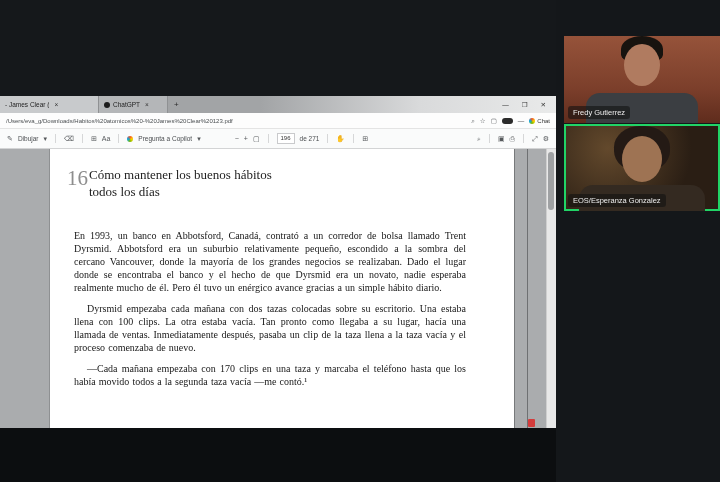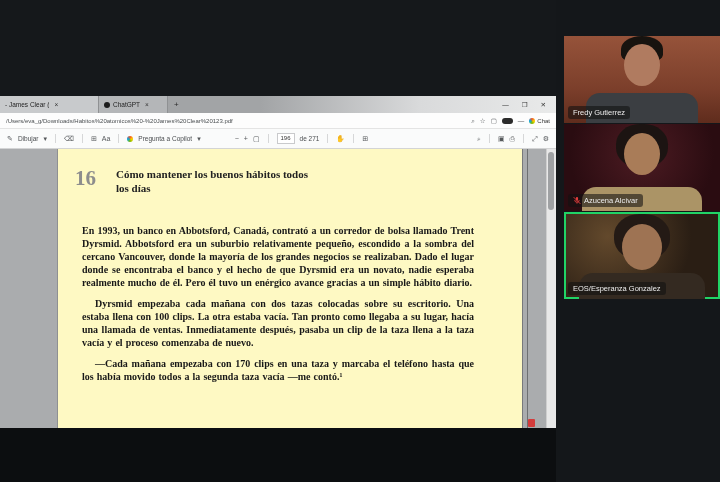--- a/index.html
+++ b/index.html
@@ -37,31 +37,31 @@
   .pdfbar{height:19px;background:#fafbfb;border-bottom:1px solid #d3d4d5;display:flex;align-items:center;padding:0 7px;font-size:6.5px;color:#4a4d50;}
   .pdfbar .g{display:flex;align-items:center;gap:5px;}
   .pdfbar .sep{width:1px;height:9px;background:#d6d7d8;margin:0 3px;}
   .pdfbar .glyph{font-size:7px;color:#55585b;}
   .pagebox{border:1px solid #c9cacc;background:#fff;padding:0 3px;font-size:6px;color:#333;line-height:9px;height:9px;}
   .center-g{margin-left:34px;}
   .right-g{margin-left:auto;}
 
   
   .content{position:relative;height:281px;background:#aaacae;overflow:hidden;}
-  .page{position:absolute;left:57px;top:0;width:464px;height:281px;background:#fef9c3;border-left:1px solid #8e9092;border-right:1px solid #77797b;overflow:hidden;font-weight:bold;}
+  .page{position:absolute;left:49px;top:0;width:464px;height:281px;background:#ffffff;border-left:1px solid #8e9092;border-right:1px solid #77797b;overflow:hidden;}
   .v-divider{position:absolute;left:527px;top:0;width:1px;height:281px;background:#6e7072;}
   .annotation-badge{position:absolute;left:528px;top:270px;width:7px;height:8px;background:#d43c3c;border-radius:1px;}
   .scrollbar{position:absolute;right:0;top:0;width:9px;height:281px;background:#e8e8e8;border-left:1px solid #cfcfcf;}
   .scroll-thumb{position:absolute;left:1px;top:3px;width:6px;height:58px;background:#9fa1a3;border-radius:3px;}
 
   
   .doc{padding:18px 40px 0 16px;font-family:"Liberation Serif","DejaVu Serif",serif;color:#181818;}
   .heading{display:flex;align-items:flex-start;margin-left:1px;}
   .ch-num{font-size:21px;color:#8d8d8d;line-height:1.05;}
-  .ch-title{font-size:11px;line-height:1.28;margin-left:20px;width:196px;color:#222;}
+  .ch-title{font-size:13px;line-height:1.28;margin-left:1px;width:196px;color:#222;}
   .body-text{margin-top:29px;}
   .doc p{font-size:10px;line-height:1.3;text-align:justify;margin:8px;word-spacing:0.6px;}
   .doc p.indent{text-indent:13px;}
 
   
   .tiles{position:absolute;left:564px;top:36px;width:156px;}
   .tile{position:relative;height:87px;margin-bottom:1px;overflow:hidden;}
   .tile.active{box-shadow:inset 0 0 0 2px #21d466;}
   .label{position:absolute;left:4px;bottom:4px;display:flex;align-items:center;gap:3px;background:rgba(18,18,18,0.58);color:#ededed;font-size:7.5px;padding:2px 5px;border-radius:3px;max-width:142px;white-space:nowrap;}
   .fig{position:absolute;inset:0;}
@@ -208,38 +208,20 @@
     <div class="fig">
       <div class="hair"></div>
         <div class="head"></div>
         <div class="body"></div>
     </div>
     <div class="label">
       <span>Fredy Gutierrez</span>
     </div>
   </div>
 
-  <div class="tile p4">
-    <div class="fig">
-      <div class="hair"></div>
-        <div class="head"></div>
-        <div class="body"></div>
-    </div>
-    <div class="label">
-      <svg class="mic-ico" width="8" height="9" viewBox="0 0 12 12">
-        <g stroke="#e23c3c" stroke-width="1.4" fill="none">
-          <rect x="4.4" y="0.8" width="3.2" height="5.4" rx="1.6" fill="#e23c3c" stroke="none"></rect>
-          <path d="M2.6 5.2a3.4 3.4 0 0 0 6.8 0"></path>
-            <line x1="6" y1="8.8" x2="6" y2="10.6"></line>
-            <line x1="1" y1="1" x2="11" y2="11"></line>
-        </g>
-      </svg>
-      <span>Azucena Alcívar</span>
-    </div>
-  </div>
 
   <div class="tile p5 active">
     <div class="fig">
       <div class="hair"></div>
         <div class="head"></div>
         <div class="body"></div>
     </div>
     <div class="label">
       <span>EOS/Esperanza Gonzalez</span>
     </div>

